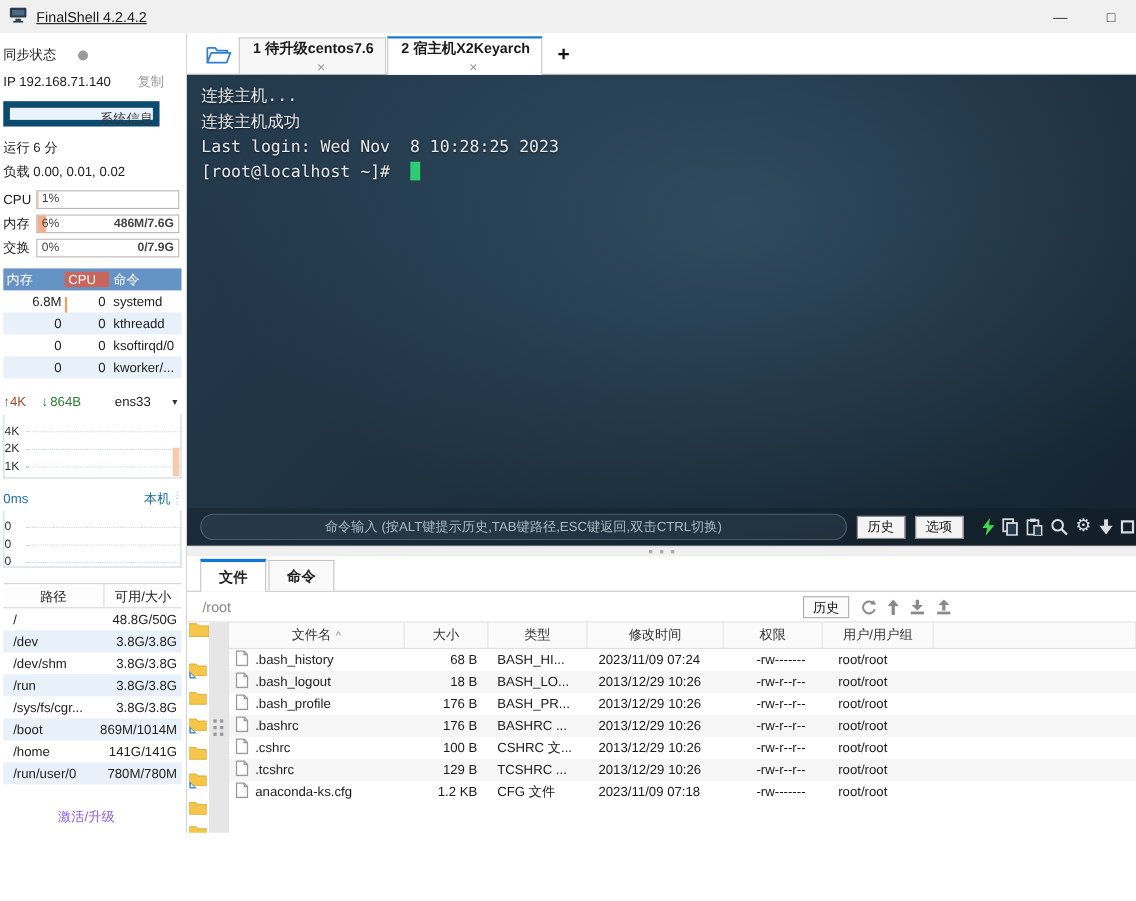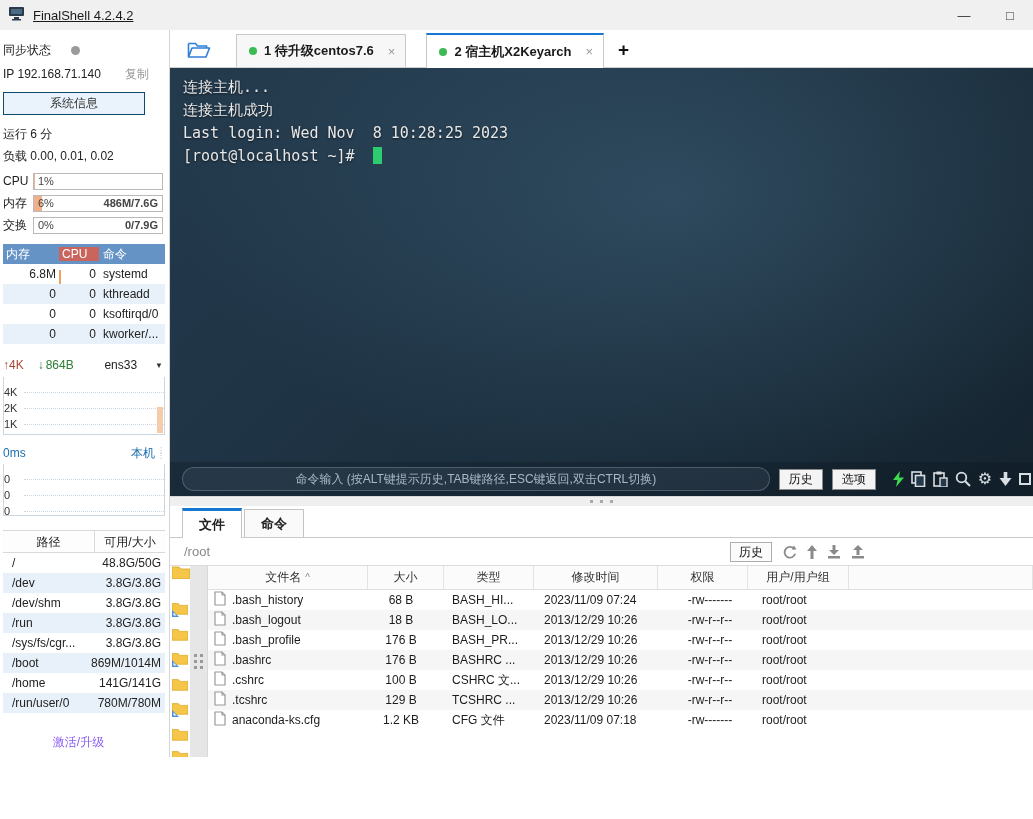--- a/index.html
+++ b/index.html
@@ -16,21 +16,21 @@
   
   .main { display:flex; height:727px;border-radius:31px; }
   .sidebar { position:relative; width:170px; border-right:1px solid #d5d5d5; background:#fff; padding:10px 4px 0 3px; flex:none; }
   .rightcol { flex:1; display:flex; flex-direction:column; min-width:0; }
 
   
   .srow { display:flex; align-items:center; height:20px; }
   .sync-dot { width:9px; height:9px; border-radius:50%; background:#9a9a9a; margin-left:20px; }
   .ip-row { margin-top:4px; }
   .copy-link { margin-left:auto; margin-right:16px; color:#999; }
-  .sysinfo-btn { margin-top:8px; width:142px; height:23px; background:#eaf3fc; border:1px solid #0c4a6e; text-align:center; line-height:21px; color:#333; }
+  .sysinfo-btn { margin-top:8px; width:142px; height:23px; background:#eaf3fc; border:6px solid #0c4a6e; text-align:right; line-height:21px; color:#333; }
   .uptime { margin-top:9px; }
   .load { margin-top:2px; }
   .meters { margin-top:4px; }
   .meter-row { display:flex; align-items:center; height:22px; }
   .meter-label { width:30px; }
   .meter-bar { position:relative; flex:1; height:17px; border:1px solid #b9b9b9; background:#fff; margin-right:2px; }
   .meter-fill { position:absolute; left:0; top:0; bottom:0; background:#f2b08a; }
   .meter-pct { position:absolute; left:4px; top:1px; font-size:11px; color:#444; }
   .meter-detail { position:absolute; right:4px; top:1px; font-size:11px; color:#444;font-weight:bold; }
 
@@ -71,21 +71,21 @@
   .dh-size { flex:1; text-align:center; line-height:22px; }
   .disk-row { display:flex; height:20px; align-items:center; }
   .disk-row:nth-child(even) { background:#e8f1fa; }
   .d-path { width:88px; padding-left:9px; white-space:nowrap; overflow:hidden; }
   .d-size { flex:1; text-align:right; padding-right:4px; }
   .activate { position:absolute; bottom:6px; left:0; right:12px; text-align:center; color:#8b5cf6; }
 
   
   .tabbar { height:38px; background:#fff; border-bottom:1px solid #cfcfcf; display:flex; align-items:flex-end; padding-left:12px; }
   .folder-btn { width:34px; height:30px; display:flex; align-items:center; justify-content:center; margin-bottom:3px; }
-  .term-tab { display:flex; align-items:center; height:33px; padding:0 10px 0 12px; border:1px solid #c8c8c8; border-bottom:none; background:#f7f7f7; margin-left:20px; }
+  .term-tab { display:flex; align-items:center; height:33px; padding:0 10px 0 12px; border:1px solid #c8c8c8; border-bottom:none; background:#f7f7f7; margin-left:1px;flex-direction:column; }
   .term-tab.active { background:#fff; border-top:2px solid #1677d2; margin-bottom:-1px; height:35px; z-index:2; }
   .tab-dot { width:8px; height:8px; border-radius:50%; background:#3cba54; margin-right:7px; }
   .tab-label { font-size:13px; font-weight:bold; color:#1a1a1a; white-space:nowrap; }
   .tab-x { margin-left:14px; color:#999; font-size:13px; }
   .newtab { font-size:19px; font-weight:bold; color:#111; margin-left:14px; margin-bottom:6px; }
 
   
   .terminal { position:relative; flex:1; min-height:0;
     background: radial-gradient(ellipse 700px 420px at 58% 30%, rgba(62,96,120,0.55) 0%, rgba(62,96,120,0) 70%),
                 linear-gradient(135deg, #243b4e 0%, #1d3141 45%, #15242f 100%);
@@ -123,21 +123,21 @@
   .vsplit { width:17px; background:#e6e6e6; display:flex; flex-direction:column; align-items:center; justify-content:center; gap:3px; }
   .vsplit i { width:3px; height:3px; background:#999; display:block; box-shadow:6px 0 0 #999; margin-left:-6px; }
 
   .ftable { flex:1; border-left:1px solid #d9d9d9; overflow:hidden; }
   .ft-head { display:flex; height:24px; background:#fbfbfb; border-bottom:1px solid #e0e0e0; align-items:center; color:#333; }
   .ft-head .cell { border-right:1px solid #e3e3e3; height:100%; line-height:23px; text-align:center; white-space:nowrap; overflow:hidden; }
   .ft-row { display:flex; height:20px; align-items:center; color:#1c1c1c; }
   .ft-row:nth-child(even) { background:#f6f6f6; }
   .cell { flex:none; }
   .w-name { width:160px; display:flex; align-items:center; padding-left:6px; text-align:left; }
-  .w-size { width:76px; text-align:center; padding-right:10px; }
+  .w-size { width:76px; text-align:right; padding-right:10px; }
   .w-type { width:90px; padding-left:8px; text-align:left; white-space:nowrap; overflow:hidden; }
   .w-mtime { width:124px; padding-left:10px; text-align:left; }
   .w-perm { width:90px; padding-left:14px; text-align:center; }
   .w-owner { width:101px; padding-left:14px; text-align:left; }
   .w-fill { flex:1; }
   .ft-head .w-name, .ft-head .w-size, .ft-head .w-type, .ft-head .w-mtime, .ft-head .w-perm, .ft-head .w-owner { padding:0; text-align:center; display:block; }
   .fname { margin-left:6px; white-space:nowrap; }
   .sort-caret { color:#888; font-size:10px; margin-left:4px; }
 </style>
 </head>

